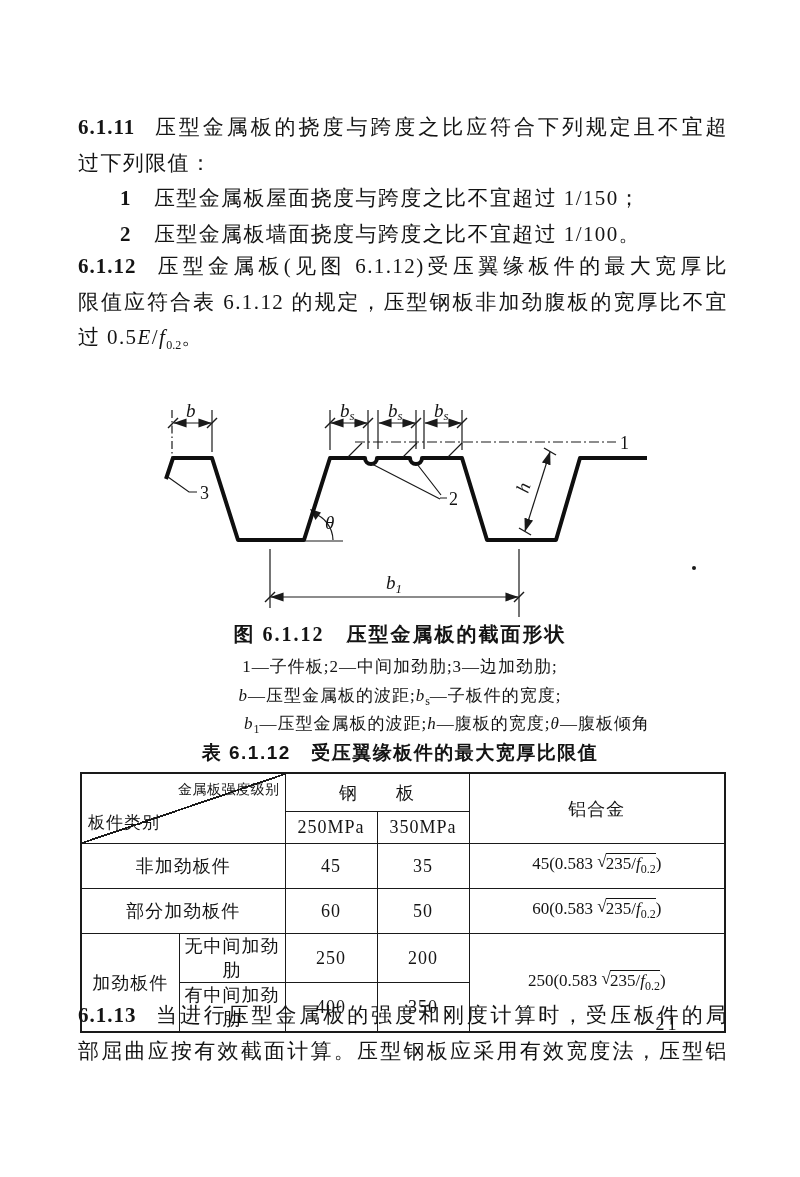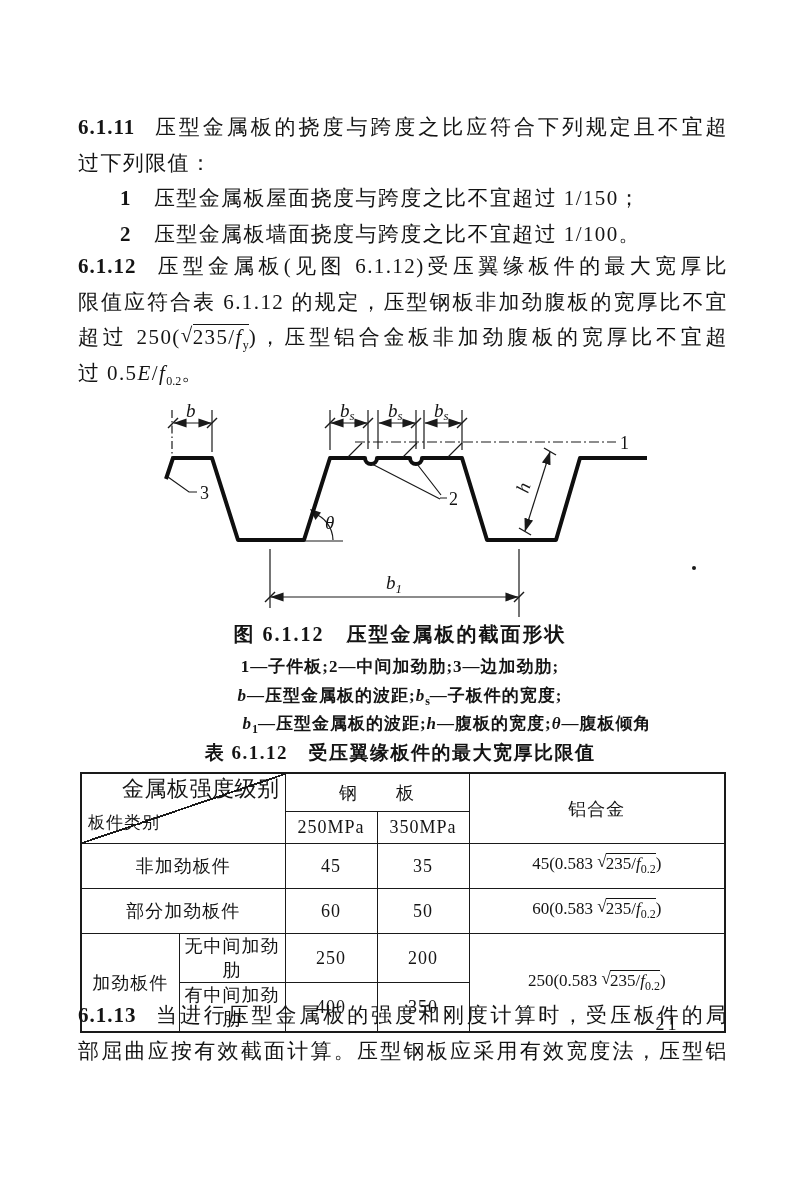--- a/index.html
+++ b/index.html
@@ -14,36 +14,36 @@
   .itemnum{font-weight:bold;margin-right:22px;}
   
   .rad{white-space:nowrap;}
   .rsign{display:inline-block;transform:translateY(-2px);margin-right:-1px;}
   .rbar{border-top:1.6px solid #141414;}
   sub{font-size:12px;letter-spacing:0;}
   i{font-style:italic;}
   
   .centerline{position:absolute;left:0;width:800px;text-align:center;}
   .figcap{font-size:20px;font-weight:bold;letter-spacing:2px;}
-  .legend{font-size:17px;letter-spacing:1px;font-weight:bold;}
+  .legend{font-size:17px;letter-spacing:1px;}
   .tbltitle{font-size:19px;font-weight:bold;letter-spacing:1.5px;
-            font-family:Liberation Serif, serif;text-align:center;}
+            font-family:Liberation Sans, sans-serif;text-align:center;}
   
   .limits{position:absolute;left:80px;top:772px;border-collapse:collapse;table-layout:fixed;
           width:644px;border:2.5px solid #1a1a1a;font-size:18px;}
   .limits td{border:1.5px solid #1a1a1a;text-align:center;vertical-align:middle;
              padding:0;letter-spacing:1px;overflow:hidden;}
   .limits .h1 td{height:37px;}
   .limits .h2 td{height:31px;}
   .limits .r td{height:44px;}
   .limits .rs td{height:27px;}
   .limits td.diag{position:relative;letter-spacing:0;
     background-image:linear-gradient(to bottom right,transparent calc(50% - 0.9px),
       #1a1a1a calc(50% - 0.9px),#1a1a1a calc(50% + 0.9px),transparent calc(50% + 0.9px));}
-  .dtop{position:absolute;top:0;right:5px;font-size:22px;letter-spacing:0.5px;}
+  .dtop{position:absolute;top:7px;right:5px;font-size:14px;letter-spacing:0.5px;}
   .dbot{position:absolute;bottom:9px;left:6px;font-size:17px;letter-spacing:1px;}
   .formula{font-size:17px;letter-spacing:0 !important;}
   
   .fig{position:absolute;left:0;top:393px;}
   .fig text{font-size:18px;fill:#141414;}
   .fig .it{font-style:italic;font-size:19px;}
   .fig .sub{font-size:13px;}
   .thin{stroke:#1a1a1a;stroke-width:1.2;fill:none;}
   .thick{stroke:#0f0f0f;stroke-width:4;fill:none;stroke-linejoin:round;}
   .tick{stroke:#1a1a1a;stroke-width:1.4;}
@@ -57,21 +57,20 @@
   <div class="para" style="top:110px;">
     <div class="bline jl"><b class="secnum">6.1.11</b><span>压型金属板的挠度与跨度之比应符合下列规定且不宜超</span></div>
     <div class="bline"><span>过下列限值：</span></div>
     <div class="bline item"><b class="itemnum">1</b><span>压型金属板屋面挠度与跨度之比不宜超过 1/150；</span></div>
     <div class="bline item"><b class="itemnum">2</b><span>压型金属板墙面挠度与跨度之比不宜超过 1/100。</span></div>
   </div>
 
   <div class="para" style="top:249px;">
     <div class="bline jl"><b class="secnum">6.1.12</b><span>压型金属板(见图 6.1.12)受压翼缘板件的最大宽厚比</span></div>
     <div class="bline jl"><span>限值应符合表 6.1.12 的规定，压型钢板非加劲腹板的宽厚比不宜</span></div>
-    <div class="bline jl"><span>超过 250(</span><span class="rad"><span class="rsign">√</span><span class="rbar"><span>235/</span><i>f</i><sub>y</sub></span></span><span>)，压型铝合金板非加劲腹板的宽厚比不宜超</span></div>
     <div class="bline"><span>过 0.5</span><i>E</i><span>/</span><i>f</i><sub>0.2</sub><span>。</span></div>
   </div>
 
   <svg class="fig" width="800" height="232" viewBox="0 393 800 232">
     <defs>
       <marker id="ar" viewBox="0 0 10 8" markerWidth="11" markerHeight="9" refX="9.5" refY="4" orient="auto-start-reverse">
         <path d="M0,0.6 L10,4 L0,7.4 Z" fill="#1a1a1a"></path>
       </marker>
     </defs>
 

